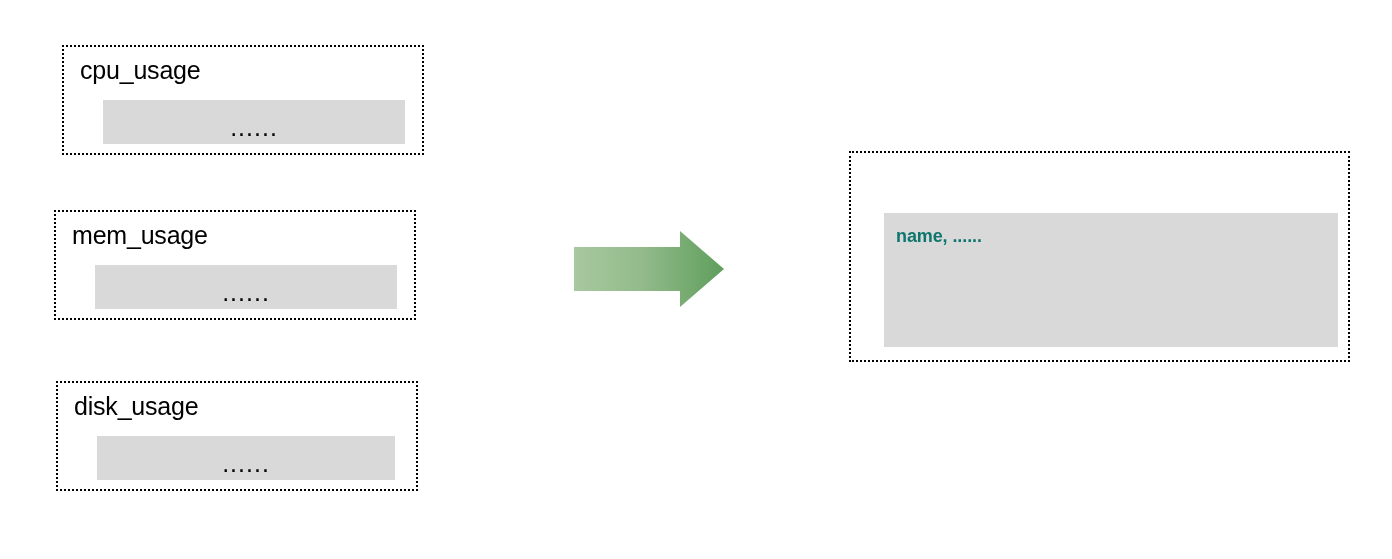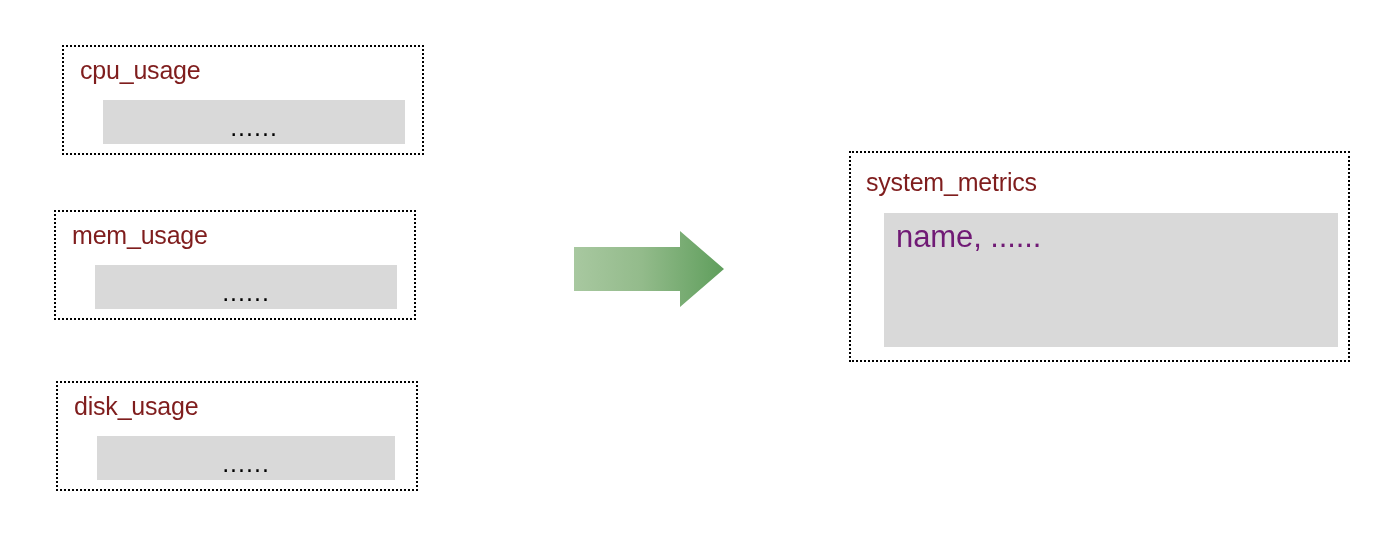--- a/index.html
+++ b/index.html
@@ -21,21 +21,21 @@
     box-sizing: border-box;
     border: 2px dotted #000000;
     background: #ffffff;
   }
   .src-title {
     position: absolute;
     left: 16px;
     top: 8px;
     font-size: 25px;
     line-height: 30px;
-    color: #7f1d1d;
+    color: #000000;
     white-space: nowrap;
     letter-spacing: -0.2px;
   }
   .src-body {
     position: absolute;
     background: #d9d9d9;
   }
   .src-ellipsis {
     position: absolute;
     left: 0;
@@ -85,25 +85,26 @@
     position: absolute;
     left: 33px;
     top: 60px;
     width: 454px;
     height: 134px;
     background: #d9d9d9;
     padding: 8px 0 0 12px;
     box-sizing: border-box;
   }
   .target-row {
-    font-size: 31px;
+    font-size: 18px;
     line-height: 31px;
-    color: #701a75;
+    color: #0f766e;
     white-space: nowrap;
     letter-spacing: -0.1px;
+    font-weight: bold;
   }
 </style>
 </head>
 <body>
 
 <div class="src-box" id="box-cpu">
   <div class="src-title">cpu_usage</div>
   <div class="src-body">
     <div class="src-ellipsis">......</div>
   </div>
@@ -130,17 +131,16 @@
         <stop offset="0%" stop-color="#a8c8a0"></stop>
         <stop offset="45%" stop-color="#93bb8b"></stop>
         <stop offset="100%" stop-color="#5f9e5c"></stop>
       </linearGradient>
     </defs>
     <polygon points="2,19 108,19 108,3 152,41 108,79 108,63 2,63" fill="url(#arrowGrad)"></polygon>
   </svg>
 </div>
 
 <div id="box-target">
-  <div class="src-title">system_metrics</div>
   <div id="target-body">
     <div class="target-row">name, ......</div>
   </div>
 </div>
 
 </body></html>

